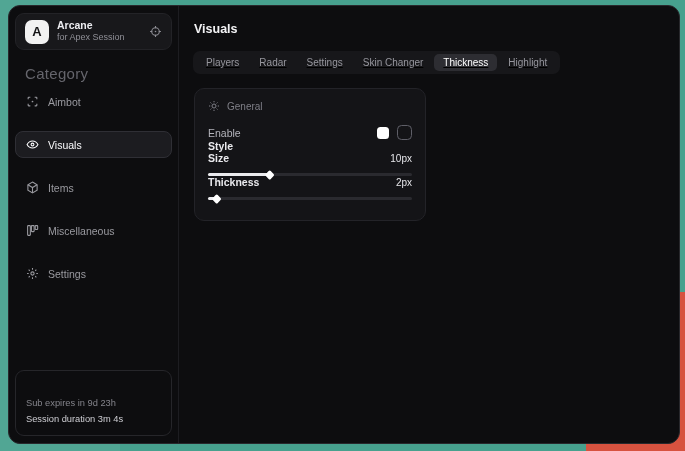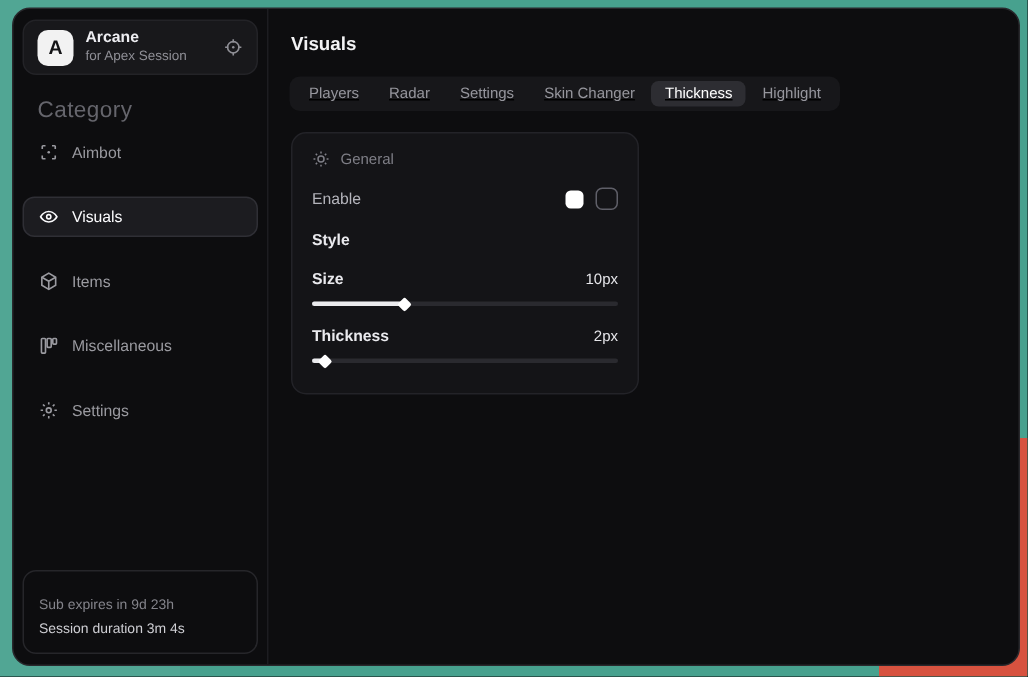--- a/index.html
+++ b/index.html
@@ -30,42 +30,42 @@
   .sb-category { margin:15px 10px 6px; font-size:15px; color:#65656c; letter-spacing:0.3px; }
 
   .nav { display:flex; flex-direction:column; gap:16px; }
   .nav-item { height:27px; display:flex; align-items:center; gap:9px; padding:0 10px;
     color:#9a9aa0; font-size:10.5px; border-radius:8px; border:1px solid transparent;
     cursor:pointer; }
   .nav-item.active { background:#1c1c20; border-color:#2f2f35; color:#fbfbfd; }
   .nav-item .nicon { display:flex; flex:0 0 13px; color:inherit; }
 
   .sb-footer { margin-top:auto; border:1px solid #26262a; border-radius:9px;
-    padding:15px 10px 8px; line-height:1.65; }
+    padding:25px 10px 8px; line-height:1.65; }
   .sb-footer .l1 { font-size:9.3px; color:#84848b; }
   .sb-footer .l2 { font-size:9.3px; color:#cfcfd4; }
 
   
   .main { flex:1; padding:12px 14px; }
   .page-title { font-size:12.5px; font-weight:bold; color:#f3f3f5; margin:4px 0 15px 1px; }
 
   .tabbar { display:inline-flex; align-items:center; background:#17171a; border-radius:7px;
     padding:3px 4px; gap:2px;text-decoration:underline; }
   .tab { padding:3px 9px; font-size:10px; color:#96969d; border-radius:5px; cursor:pointer;
     white-space:nowrap; }
   .tab.active { background:#2d2d32; color:#ffffff; }
 
   .card { margin-top:14px; margin-left:1px; width:232px; background:#141417;
     border:1px solid #232328; border-radius:10px; padding:11px 13px 20px; }
 
   .sect-head { display:flex; align-items:center; gap:7px; color:#7f7f87; font-size:10px;
     margin-bottom:13px; }
 
   .row { display:flex; align-items:center; justify-content:space-between; }
-  .row + .row, .slider + .row { margin-top:14px; }
+  .row + .row, .slider + .row { margin-top:0; }
 
   .lbl-muted { font-size:10.5px; color:#b4b4bb; }
   .lbl-strong { font-size:10.5px; font-weight:bold; color:#eaeaee; }
   .val { font-size:10px; color:#e6e6ea; }
 
   .enable-controls { display:flex; align-items:center; gap:8px; }
   .swatch { width:12px; height:12px; border-radius:3.5px; }
   .checkbox { width:15px; height:15px; border:1.5px solid #5f5f68; border-radius:4.5px;
     background:transparent; cursor:pointer; }
 

